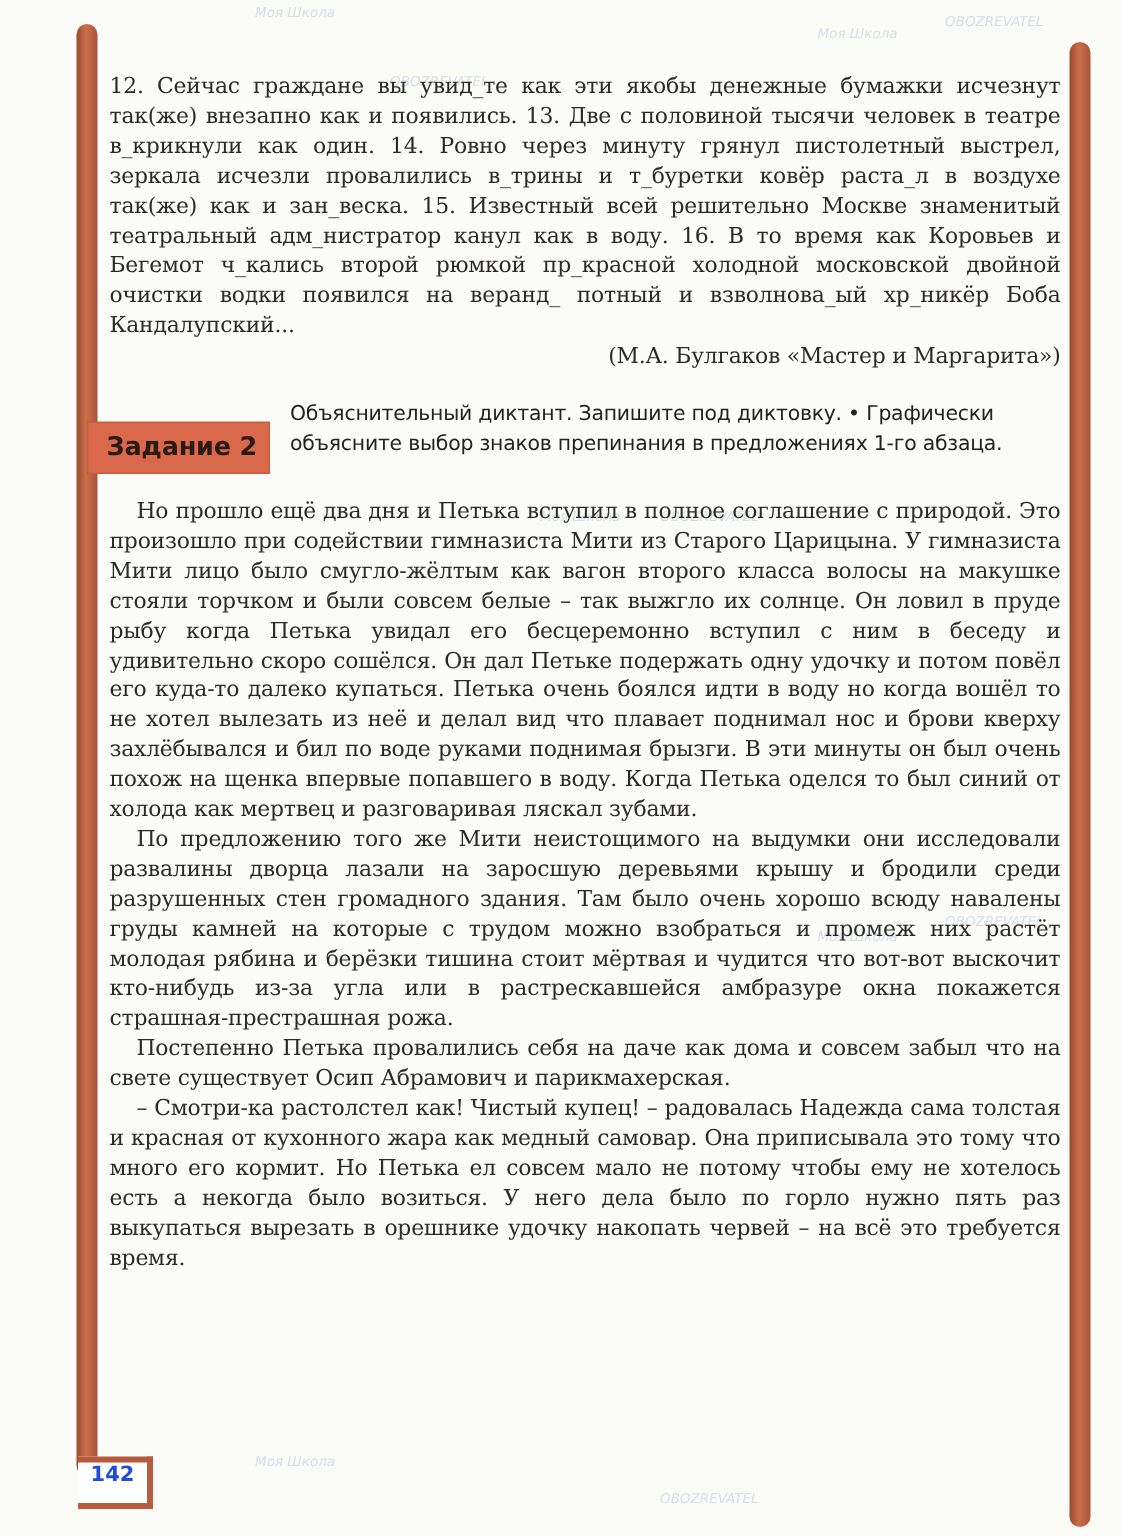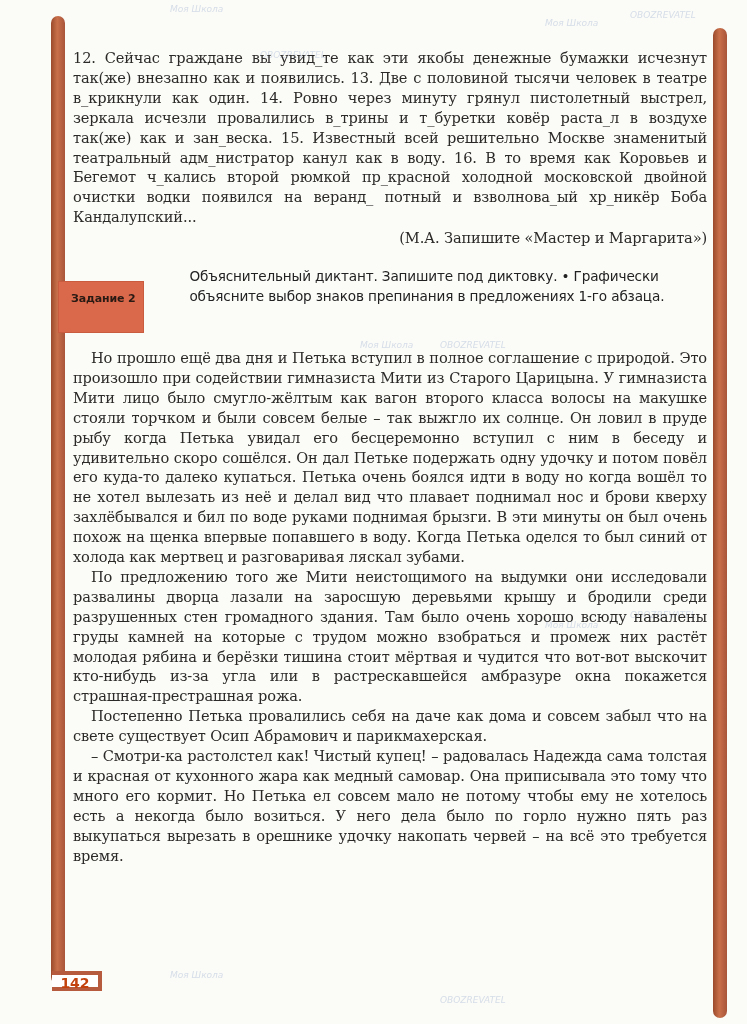--- a/index.html
+++ b/index.html
@@ -13,46 +13,46 @@
     position: absolute; left: 51px; top: 16px; width: 14px; height: 968px;
     background: linear-gradient(90deg, #9a4a2c, #c9704a 45%, #a9543a);
     border-radius: 7px;
   }
   .bar-right {
     position: absolute; left: 713px; top: 28px; width: 14px; height: 990px;
     background: linear-gradient(90deg, #9a4a2c, #c9704a 45%, #a9543a);
     border-radius: 7px;
   }
   .page-num-box {
-    position: absolute; left: 52px; top: 971px; width: 50px; height: 20px;
+    position: absolute; left: 52px; top: 971px; width: 50px; height: 35px;
     background: #fff; border: 4px solid #b65b3d; border-left: none;
     box-sizing: border-box; text-align: center;
     font-family: "DejaVu Sans", sans-serif; font-weight: bold; font-size: 14px;
-    line-height: 17px; color: #c2410c;
+    line-height: 17px; color: #1d4ed8;
   }
   .content {
     position: absolute; left: 73px; top: 48px; width: 634px;
     font-size: 14.6px; line-height: 19.9px; text-align: justify;
     letter-spacing: -0.15px;
   }
   .content p { margin: 0; }
   .indent { text-indent: 18px; }
   .source { text-align: right; margin-top: 1px !important; }
   .task {
     position: relative; margin: 18px 0 16px -14px; display: flex; align-items: flex-start;
   }
   .task-badge {
     flex: 0 0 auto; background: #d9694a; color: #2a1a14;
-    font-family: "DejaVu Sans", sans-serif; font-weight: bold; font-size: 11px;
-    padding: 7px 8px 23px 12px; margin-top: 16px; margin-right: 14px;
+    font-family: "DejaVu Sans", sans-serif; font-weight: bold; font-size: 17px;
+    padding: 7px 8px 6px 12px; margin-top: 16px; margin-right: 14px;
     box-shadow: 0 0 0 1px #c95c3e;
   }
   .task-text {
     font-family: "DejaVu Sans", sans-serif; font-size: 13.6px; line-height: 20px;
-    color: #222; text-align: left; margin-left: 32px;
+    color: #222; text-align: left;
   }
   .wm {
     position: absolute; font-family: "DejaVu Sans", sans-serif; font-size: 9px;
     color: #b8c6da; font-style: italic; opacity: .55; pointer-events: none;
   }
 </style>
 </head>
 <body>
 
 <div class="bar-left"></div>
@@ -64,21 +64,21 @@
 <div class="wm" style="left:630px;top:10px">OBOZREVATEL</div>
 <div class="wm" style="left:360px;top:340px">Моя Школа</div>
 <div class="wm" style="left:440px;top:340px">OBOZREVATEL</div>
 <div class="wm" style="left:545px;top:620px">Моя Школа</div>
 <div class="wm" style="left:630px;top:610px">OBOZREVATEL</div>
 <div class="wm" style="left:170px;top:970px">Моя Школа</div>
 <div class="wm" style="left:440px;top:995px">OBOZREVATEL</div>
 
 <div class="content">
   <p>12. Сейчас граждане вы увид_те как эти якобы денежные бумажки исчезнут так(же) внезапно как и появились. 13. Две с половиной тысячи человек в театре в_крикнули как один. 14. Ровно через минуту грянул пистолетный выстрел, зеркала исчезли провалились в_трины и т_буретки ковёр раста_л в воздухе так(же) как и зан_веска. 15. Известный всей решительно Москве знаменитый театральный адм_нистратор канул как в воду. 16. В то время как Коровьев и Бегемот ч_кались второй рюмкой пр_красной холодной московской двойной очистки водки появился на веранд_ потный и взволнова_ый хр_никёр Боба Кандалупский...</p>
-  <p class="source">(М.А. Запишите «Мастер и Маргарита»)</p>
+  <p class="source">(М.А. Булгаков «Мастер и Маргарита»)</p>
 
   <div class="task">
     <div class="task-badge">Задание 2</div>
     <div class="task-text">Объяснительный диктант. Запишите под диктовку. • Графически объясните выбор знаков препинания в предложениях 1-го абзаца.</div>
   </div>
 
   <p class="indent">Но прошло ещё два дня и Петька вступил в полное соглашение с природой. Это произошло при содействии гимназиста Мити из Старого Царицына. У гимназиста Мити лицо было смугло-жёлтым как вагон второго класса волосы на макушке стояли торчком и были совсем белые – так выжгло их солнце. Он ловил в пруде рыбу когда Петька увидал его бесцеремонно вступил с ним в беседу и удивительно скоро сошёлся. Он дал Петьке подержать одну удочку и потом повёл его куда-то далеко купаться. Петька очень боялся идти в воду но когда вошёл то не хотел вылезать из неё и делал вид что плавает поднимал нос и брови кверху захлёбывался и бил по воде руками поднимая брызги. В эти минуты он был очень похож на щенка впервые попавшего в воду. Когда Петька оделся то был синий от холода как мертвец и разговаривая ляскал зубами.</p>
   <p class="indent">По предложению того же Мити неистощимого на выдумки они исследовали развалины дворца лазали на заросшую деревьями крышу и бродили среди разрушенных стен громадного здания. Там было очень хорошо всюду навалены груды камней на которые с трудом можно взобраться и промеж них растёт молодая рябина и берёзки тишина стоит мёртвая и чудится что вот-вот выскочит кто-нибудь из-за угла или в растрескавшейся амбразуре окна покажется страшная-престрашная рожа.</p>
   <p class="indent">Постепенно Петька провалились себя на даче как дома и совсем забыл что на свете существует Осип Абрамович и парикмахерская.</p>
   <p class="indent">– Смотри-ка растолстел как! Чистый купец! – радовалась Надежда сама толстая и красная от кухонного жара как медный самовар. Она приписывала это тому что много его кормит. Но Петька ел совсем мало не потому чтобы ему не хотелось есть а некогда было возиться. У него дела было по горло нужно пять раз выкупаться вырезать в орешнике удочку накопать червей – на всё это требуется время.</p>

